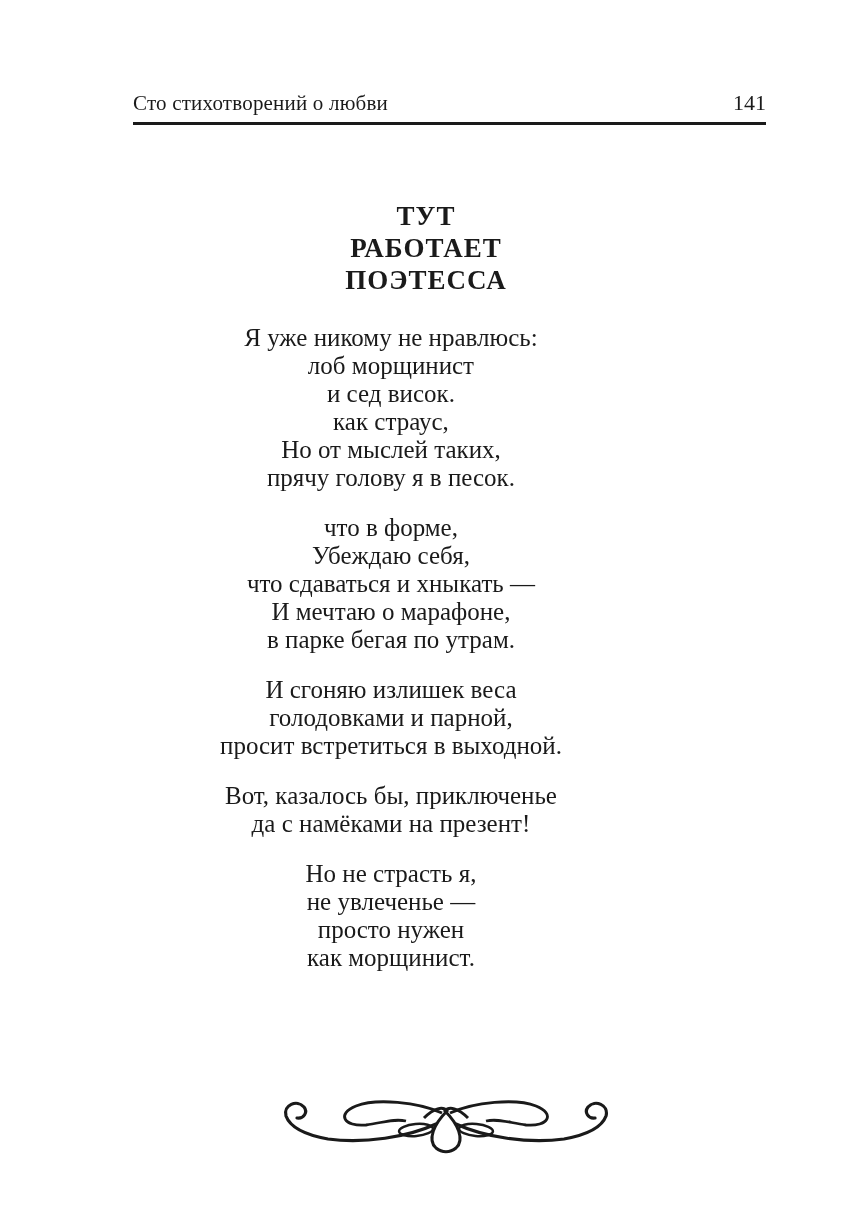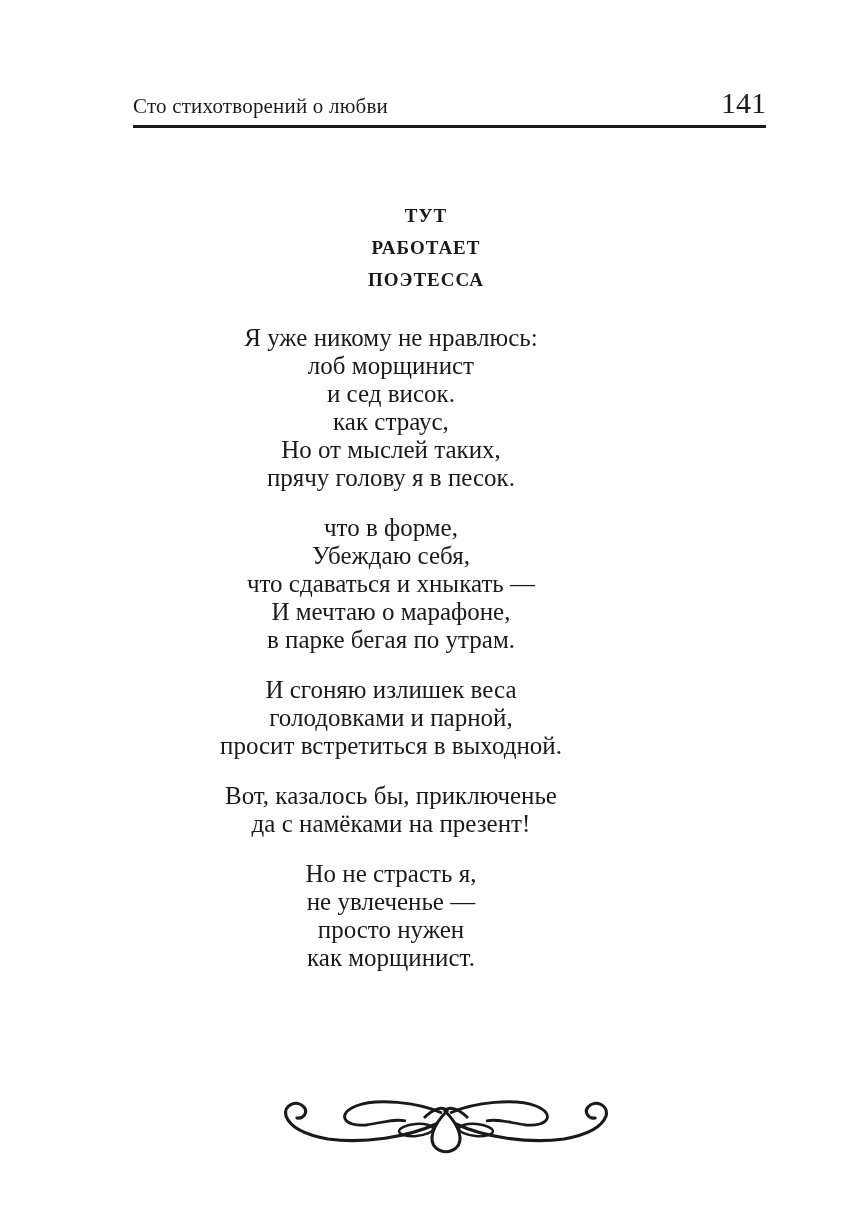--- a/index.html
+++ b/index.html
@@ -25,29 +25,29 @@
     width: 633px;
     display: flex;
     justify-content: space-between;
     align-items: baseline;
     font-size: 21px;
     line-height: 24px;
     padding-bottom: 7px;
     border-bottom: 3px solid var(--ink);
   }
   .running-title { letter-spacing: 0.2px; }
-  .page-number { font-size: 30px; margin-left: 36px; }
+  .page-number { font-size: 22px; margin-left: 36px; }
   .poem-title {
     position: absolute;
     top: 200px;
     left: 0;
     width: 852px;
     text-align: center;
     font-weight: 700;
-    font-size: 19px;
+    font-size: 27px;
     line-height: 32px;
     letter-spacing: 1px;
   }
   .poem {
     position: absolute;
     left: 220px;
     top: 324px;
     font-size: 25px;
     line-height: 28px;
     text-align: center;

